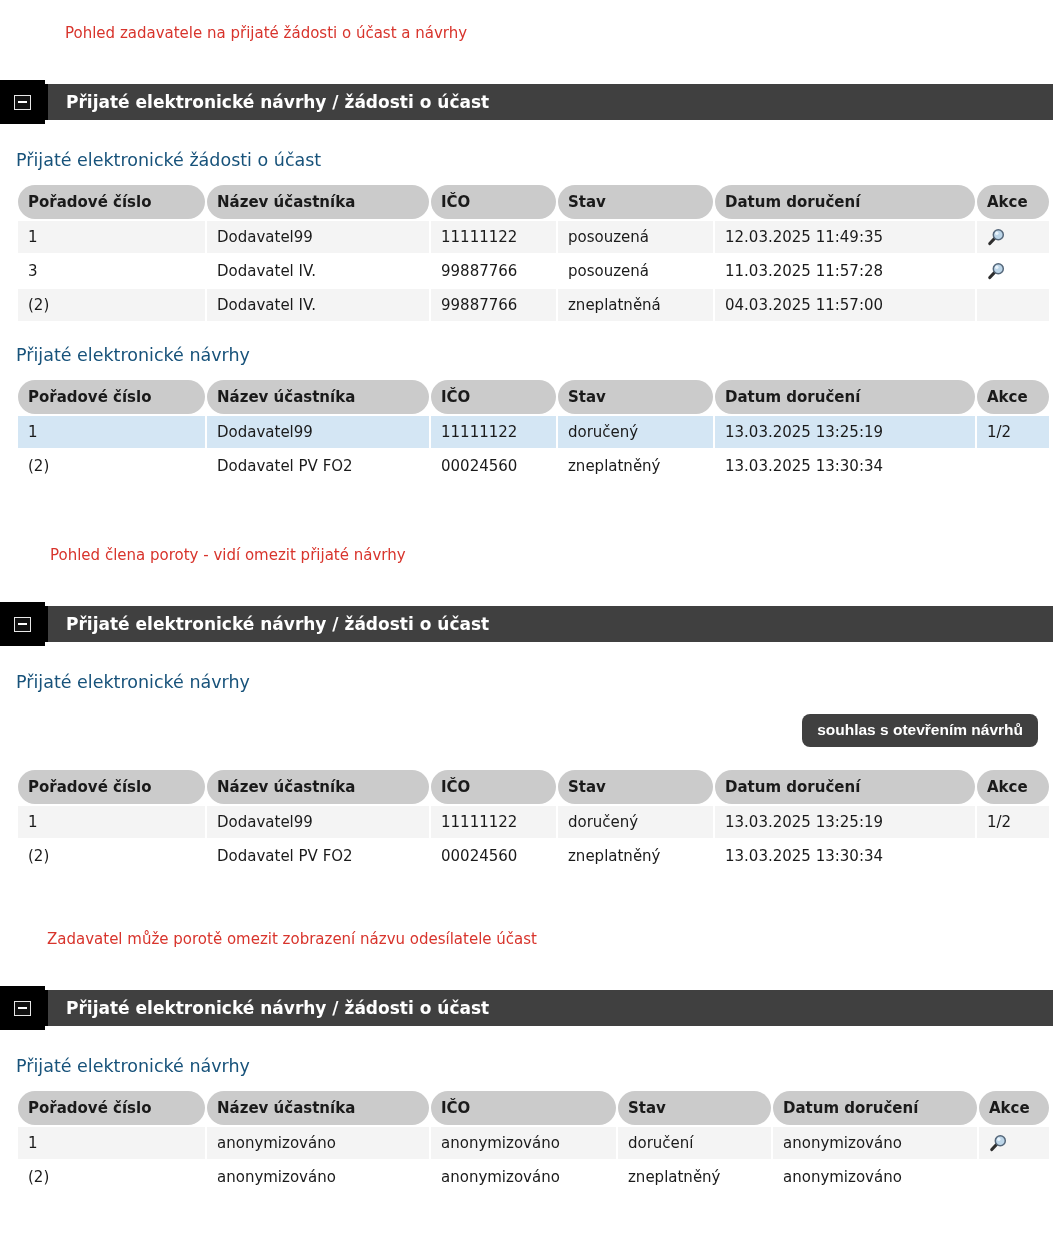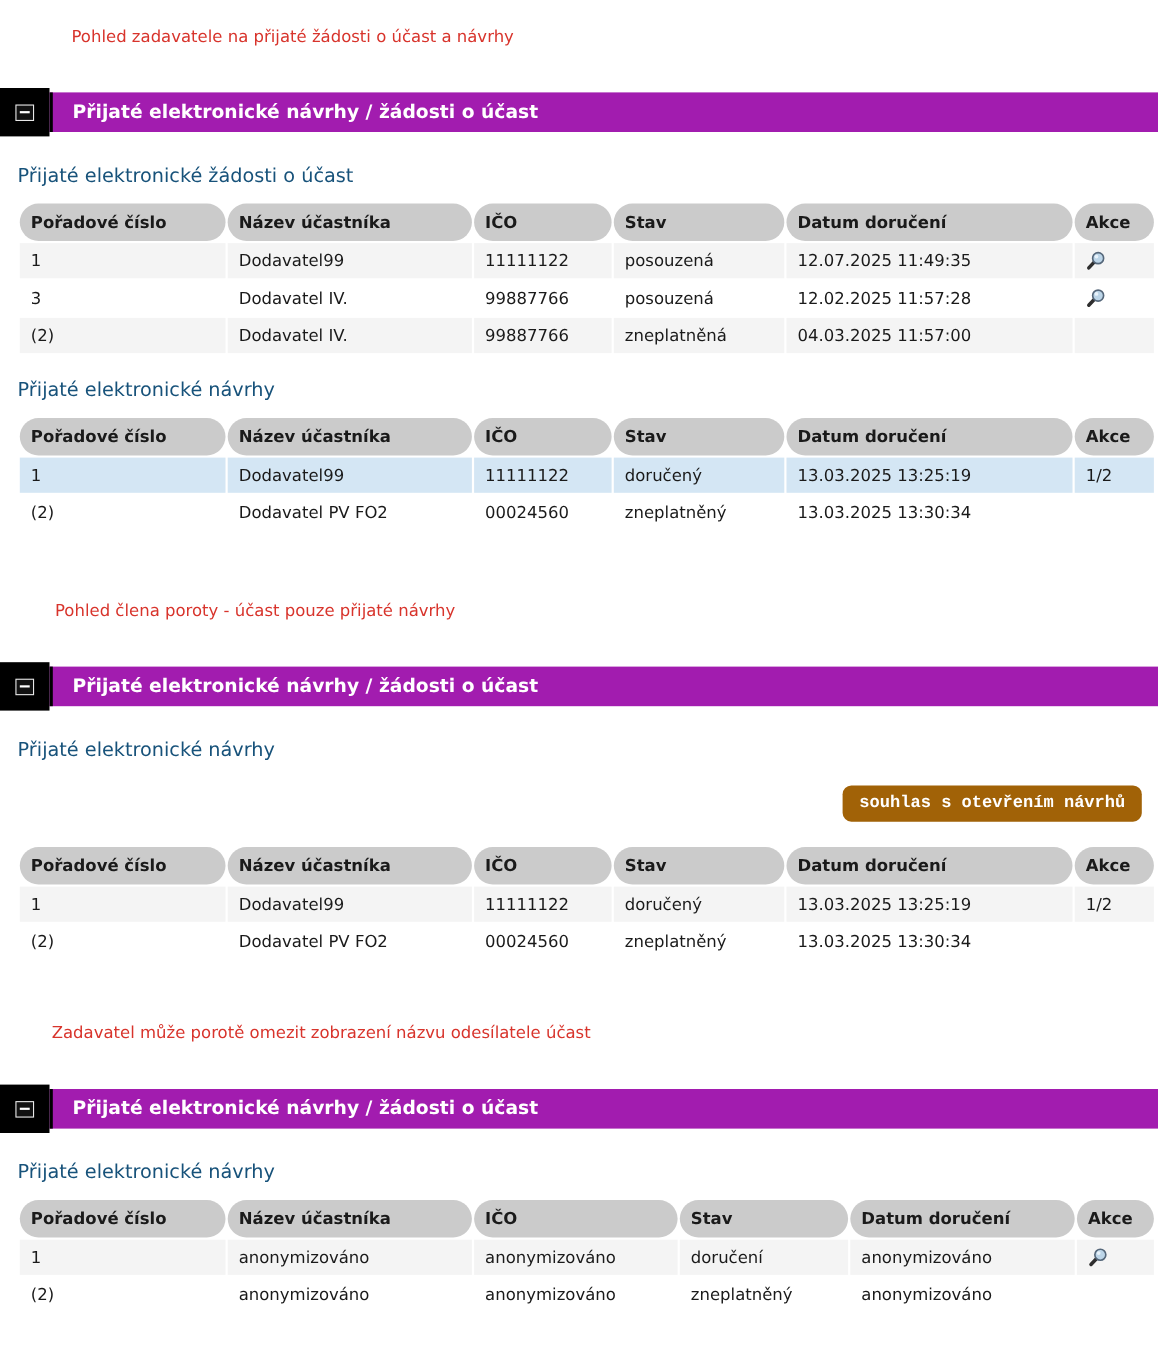--- a/index.html
+++ b/index.html
@@ -24,21 +24,21 @@
     width:45px; height:44px; background:#000;
     display:flex; align-items:center; justify-content:center;
     flex:0 0 45px; cursor:pointer;
   }
   .minus-box {
     width:17px; height:15px; border:1px solid #e8e8e8; background:#111;
     display:flex; align-items:center; justify-content:center;
   }
   .minus-glyph { width:9px; height:2px; background:#fff; }
   .bar-blue {
-    flex:1; height:36px; background:#a21caf; color:#fff;
+    flex:1; height:36px; background:#404040; color:#fff;
     display:flex; align-items:center;
     font-size:17px; font-weight:bold; padding-left:18px;
     border-left:3px solid #000;
   }
 
   .sub-heading {
     font-size:17.5px; font-weight:normal; color:#17527a;
     padding:26px 0 0 16px;
   }
 
@@ -55,22 +55,22 @@
   table.tbl td {
     height:32px; padding:2px 0 2px 10px; white-space:nowrap; overflow:hidden;
     vertical-align:middle;
   }
   tr.row-odd  td { background:#f4f4f4; }
   tr.row-even td { background:#ffffff; }
   tr.row-hl   td { background:#d4e6f4; }
 
   .btn-row { display:flex; justify-content:flex-end; padding:22px 15px 0 0; }
   .btn-black {
-    background:#a16207; color:#fff; font-weight:bold; font-size:15.5px;
-    font-family:Liberation Mono, monospace;
+    background:#404040; color:#fff; font-weight:bold; font-size:15.5px;
+    font-family:Liberation Sans, sans-serif;
     border:0; border-radius:8px; padding:7px 15px 8px 15px; cursor:pointer;
   }
   .gap-after-btn { height:8px; }
 
   .mag-icon { display:inline-block; vertical-align:middle; cursor:pointer; }
 </style>
 </head>
 <body>
 
 <div class="note note-1">Pohled zadavatele na přijaté žádosti o účast a návrhy</div>
@@ -104,35 +104,35 @@
         <th>Datum doručení</th>
         <th>Akce</th>
       </tr>
     </thead>
     <tbody>
       <tr class="row-odd">
         <td>1</td>
         <td>Dodavatel99</td>
         <td>11111122</td>
         <td>posouzená</td>
-        <td>12.07.2025 11:49:35</td>
+        <td>12.03.2025 11:49:35</td>
         <td>
           <svg class="mag-icon" width="19" height="19" viewBox="0 0 19 19">
             <line x1="7.5" y1="10.5" x2="2.8" y2="15.5" stroke="#2e2e2e" stroke-width="3.2" stroke-linecap="round"></line>
             <circle cx="11.3" cy="6.7" r="5" fill="#bcd5e8" stroke="#55677a" stroke-width="1.5"></circle>
             <circle cx="9.8" cy="5.2" r="1.7" fill="#e9f3fb"></circle>
           </svg>
         </td>
       </tr>
       <tr class="row-even">
         <td>3</td>
         <td>Dodavatel IV.</td>
         <td>99887766</td>
         <td>posouzená</td>
-        <td>12.02.2025 11:57:28</td>
+        <td>11.03.2025 11:57:28</td>
         <td>
           <svg class="mag-icon" width="19" height="19" viewBox="0 0 19 19">
             <line x1="7.5" y1="10.5" x2="2.8" y2="15.5" stroke="#2e2e2e" stroke-width="3.2" stroke-linecap="round"></line>
             <circle cx="11.3" cy="6.7" r="5" fill="#bcd5e8" stroke="#55677a" stroke-width="1.5"></circle>
             <circle cx="9.8" cy="5.2" r="1.7" fill="#e9f3fb"></circle>
           </svg>
         </td>
       </tr>
       <tr class="row-odd">
         <td>(2)</td>
@@ -181,21 +181,21 @@
         <td>Dodavatel PV FO2</td>
         <td>00024560</td>
         <td>zneplatněný</td>
         <td>13.03.2025 13:30:34</td>
         <td></td>
       </tr>
     </tbody>
   </table>
 </div>
 
-<div class="note note-2">Pohled člena poroty - účast pouze přijaté návrhy</div>
+<div class="note note-2">Pohled člena poroty - vidí omezit přijaté návrhy</div>
 
 <div class="section-bar">
   <div class="bar-collapse">
     <div class="minus-box">
         <div class="minus-glyph"></div>
       </div>
   </div>
   <div class="bar-blue">Přijaté elektronické návrhy / žádosti o účast</div>
 </div>
 

